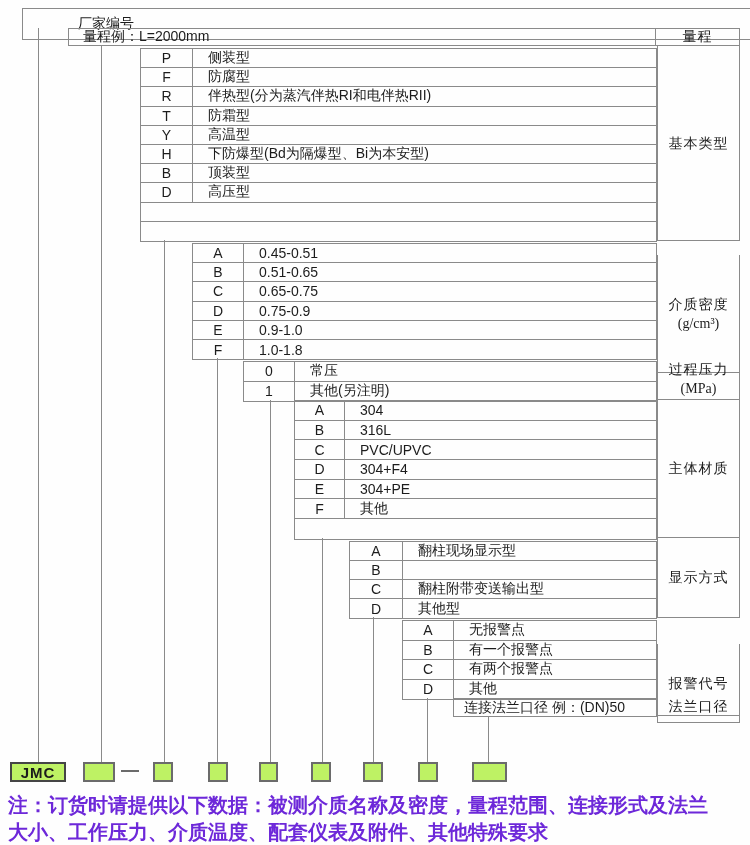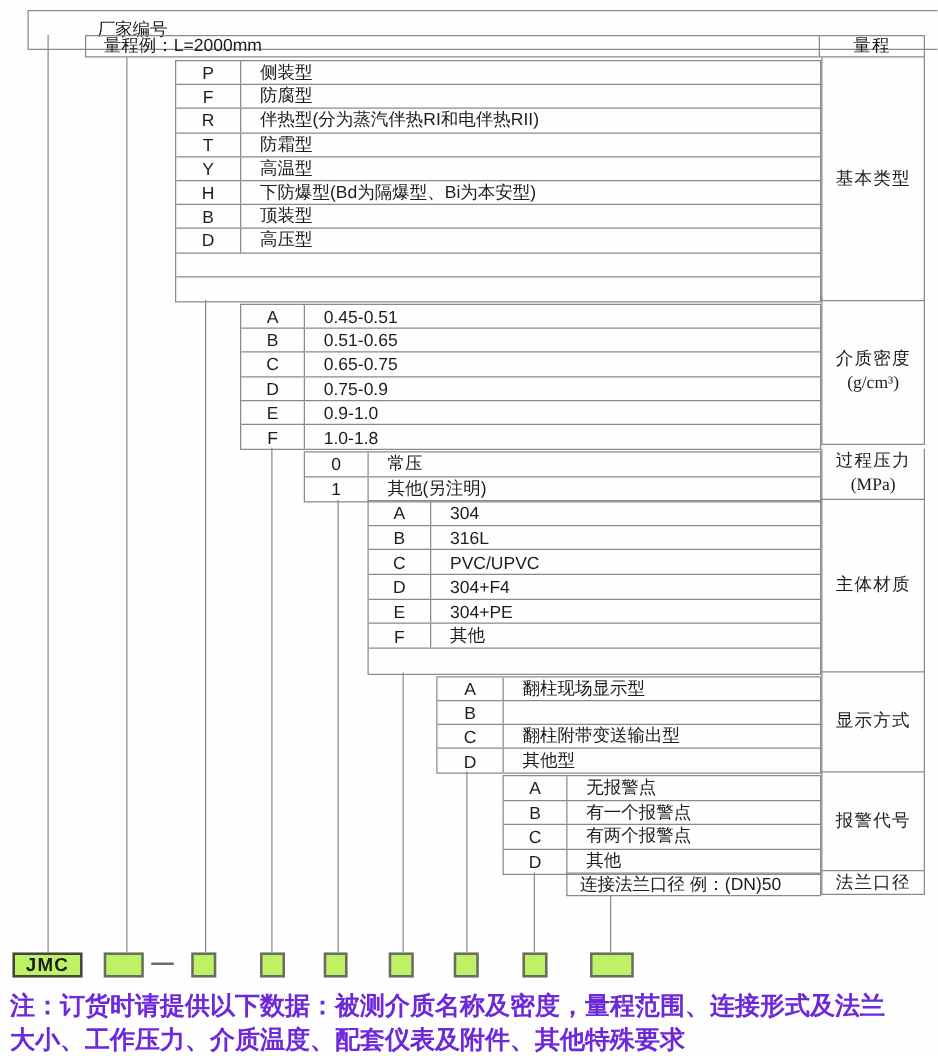--- a/index.html
+++ b/index.html
@@ -279,35 +279,35 @@
         <div class="code">D</div>
         <div class="desc">其他</div>
       </div>
     </div>
 
   <div class="singleRow" style="left:453px;top:698px;width:204px;height:19px;">连接法兰口径 例：(DN)50</div>
 
   <div class="lbl" style="top:46px;height:195px;">
     <span>基本类型</span>
   </div>
-  <div class="lbl" style="top:238px;height:118px;">
+  <div class="lbl" style="top:255px;height:118px;">
     <span>介质密度</span>
     <span class="sub">(g/cm³)</span>
   </div>
   <div class="lbl" style="top:400px;height:138px;">
     <span>主体材质</span>
   </div>
   <div class="lbl" style="top:359px;height:41px;">
     <span>过程压力</span>
     <span class="sub">(MPa)</span>
   </div>
   <div class="lbl" style="top:538px;height:80px;">
     <span>显示方式</span>
   </div>
-  <div class="lbl" style="top:618px;height:79px;">
+  <div class="lbl" style="top:644px;height:79px;">
     <span>报警代号</span>
   </div>
   <div class="lbl" style="top:697px;height:19px;">
     <span>法兰口径</span>
   </div>
 
   <div class="vline" style="left:38px;top:28px;height:734px;"></div>
   <div class="vline" style="left:101px;top:46px;height:716px;"></div>
   <div class="vline" style="left:164px;top:240px;height:522px;"></div>
   <div class="vline" style="left:217px;top:358px;height:404px;"></div>

